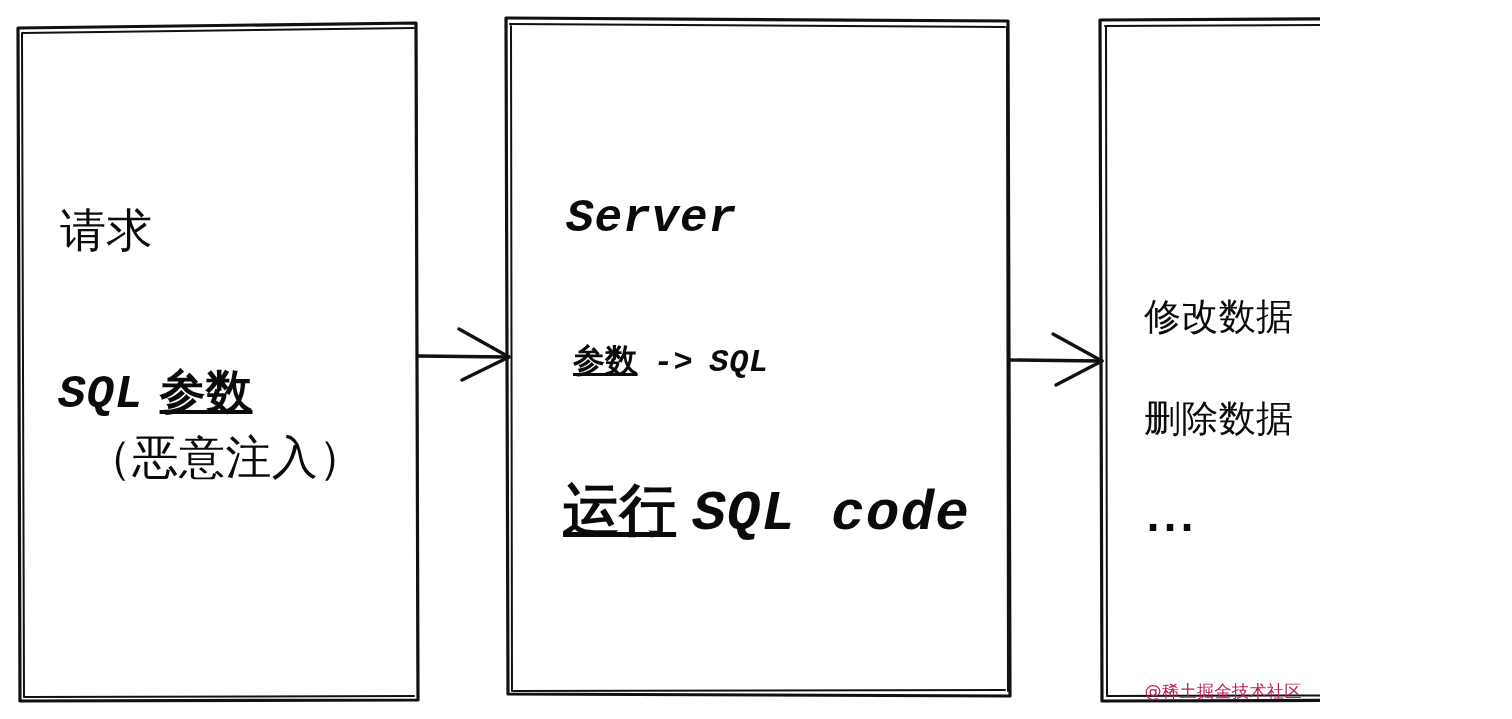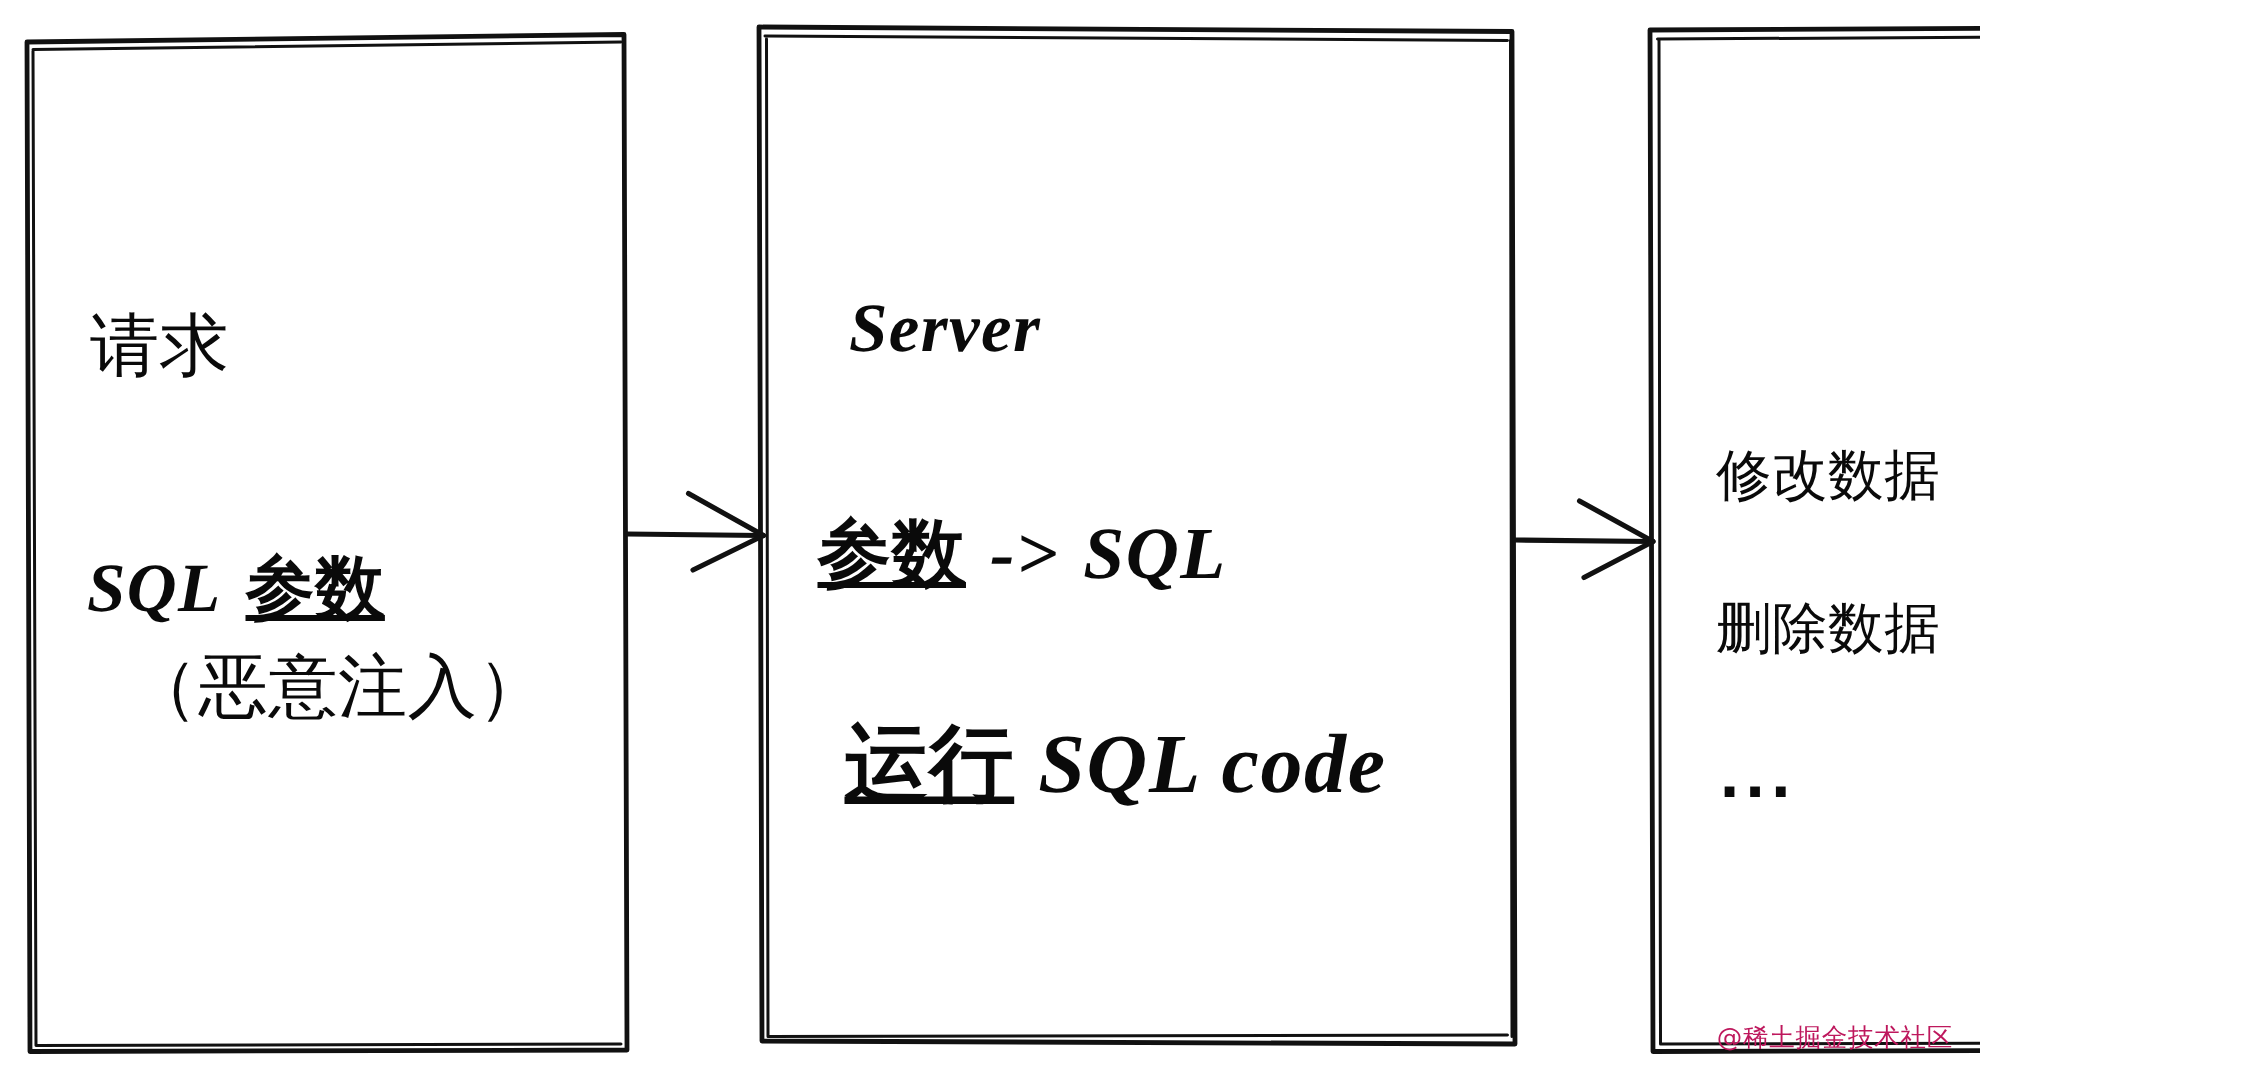--- a/index.html
+++ b/index.html
@@ -40,34 +40,34 @@
     letter-spacing: 0.01em;
   }
   .cn-bold {
     font-family: "DejaVu Sans", sans-serif;
     font-weight: 700;
     letter-spacing: 0.01em;
     text-decoration: underline;
   }
   
   .hand {
-    font-family: Liberation Serif, serif;
+    font-family: Liberation Mono, monospace;
     font-weight: 700;
     font-style: italic;
     letter-spacing: 0.02em;
   }
 
   
   #b1-l1 { left: 60px;  top: 207px; font-size: 46px; }
   #b1-l2 { left: 58px;  top: 368px; font-size: 46px; }
   #b1-l3 { left: 86px;  top: 434px; font-size: 46px; }
 
   
   #b2-l1 { left: 566px; top: 196px; font-size: 46px; }
-  #b2-l2 { left: 545px; top: 344px; font-size: 49px; }
+  #b2-l2 { left: 573px; top: 344px; font-size: 32px; }
   #b2-l3 { left: 563px; top: 482px; font-size: 56px; }
 
   
   #b3-l1 { left: 1144px; top: 197px; font-size: 37px; }
   #b3-l2 { left: 1144px; top: 298px; font-size: 37px; }
   #b3-l3 { left: 1144px; top: 400px; font-size: 37px; }
   #b3-l4 { left: 1146px; top: 500px; font-size: 37px; font-weight: 700; letter-spacing: 3px; }
 
   .lat-gap { display: inline-block; width: 16px; }
 

